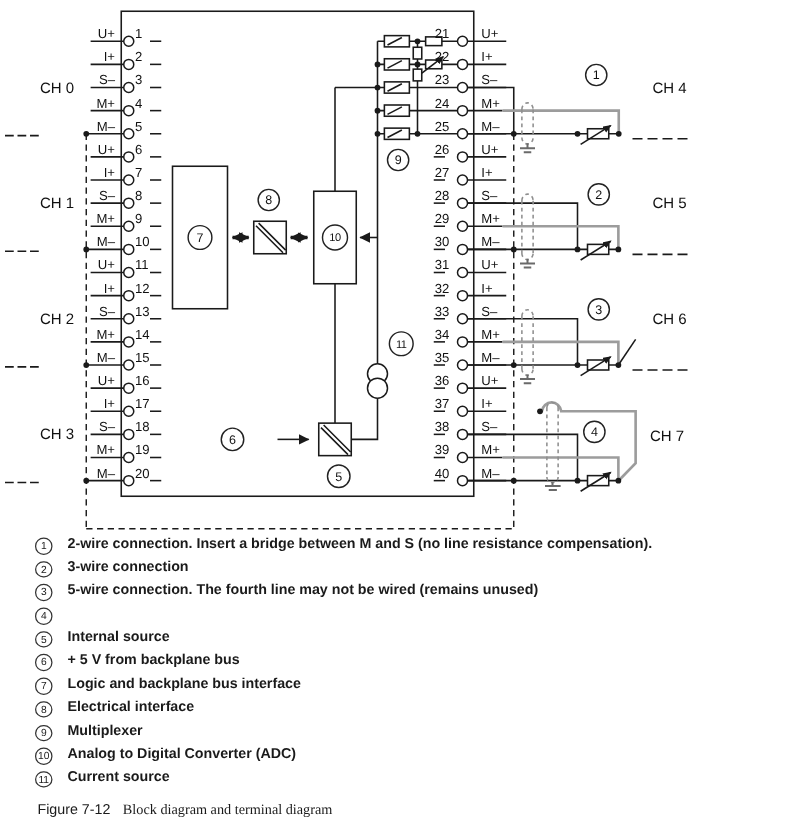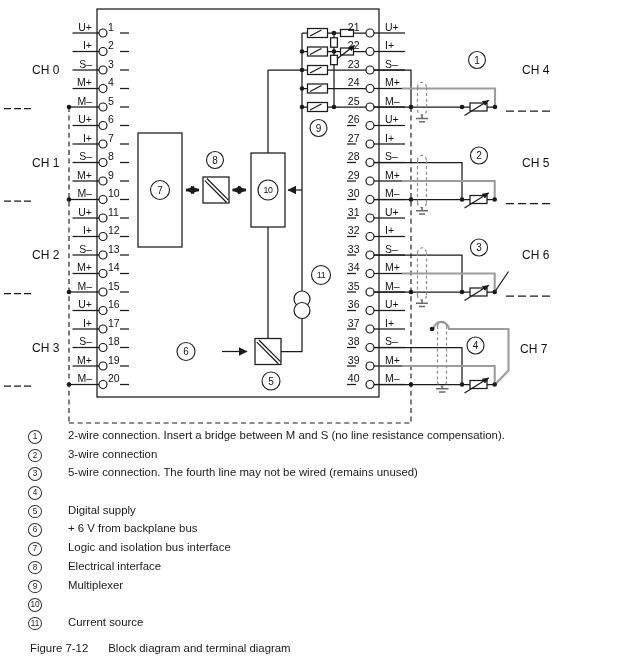--- a/index.html
+++ b/index.html
@@ -20,23 +20,23 @@
   .num{font-size:10.5px;}
   .ae{text-anchor:end;}
   .ch{font-size:12px;}
   .refc{fill:#fff;stroke:#222;stroke-width:1.15;}
   .reft{font-size:10px;text-anchor:middle;}
   .reft2{font-size:8.8px;text-anchor:middle;letter-spacing:-0.3px;}
   .legend{position:absolute;left:0;top:429px;width:636px;}
   .lrow{display:flex;align-items:flex-start;height:18.7px;font-size:11.4px;color:#1a1a1a;}
   .lref{flex:0 0 14px;width:14px;height:13.5px;margin-left:28px;margin-top:1px;border:1.1px solid #333;
         border-radius:50%;font-size:8.2px;line-height:12.5px;text-align:center;box-sizing:border-box;}
-  .ltext{margin-left:26px;white-space:nowrap;}
+  .ltext{margin-left:12px;white-space:nowrap;font-weight:bold;}
   .caption{position:absolute;left:30px;top:642px;font-size:11.4px;color:#1a1a1a;}
-  .caption .ttl{margin-left:20px;}
+  .caption .ttl{margin-left:10px;font-family:Liberation Serif, serif;}
 </style>
 </head>
 <body>
 
 <div class="page">
 
 <svg viewBox="0 0 636 428" width="636" height="428">
   <defs>
     <marker id="mA" orient="auto-start-reverse" markerUnits="userSpaceOnUse" markerWidth="10" markerHeight="9" refX="8" refY="4.25">
       <path d="M0,0 L8.5,4.25 L0,8.5 Z" fill="#1a1a1a"></path>
@@ -494,40 +494,41 @@
       </div>
       <div class="lrow">
         <span class="lref">3</span>
         <span class="ltext">5-wire connection. The fourth line may not be wired (remains unused)</span>
       </div>
       <div class="lrow">
         <span class="lref">4</span>
       </div>
       <div class="lrow">
         <span class="lref">5</span>
-        <span class="ltext">Digital supply</span>
+        <span class="ltext">Internal source</span>
       </div>
       <div class="lrow">
         <span class="lref">6</span>
-        <span class="ltext">+ 6 V from backplane bus</span>
+        <span class="ltext">+ 5 V from backplane bus</span>
       </div>
       <div class="lrow">
         <span class="lref">7</span>
-        <span class="ltext">Logic and isolation bus interface</span>
+        <span class="ltext">Logic and backplane bus interface</span>
       </div>
       <div class="lrow">
         <span class="lref">8</span>
         <span class="ltext">Electrical interface</span>
       </div>
       <div class="lrow">
         <span class="lref">9</span>
         <span class="ltext">Multiplexer</span>
       </div>
       <div class="lrow">
         <span class="lref">10</span>
+        <span class="ltext">Analog to Digital Converter (ADC)</span>
       </div>
       <div class="lrow">
         <span class="lref">11</span>
         <span class="ltext">Current source</span>
       </div>
     </div>
 
 <div class="caption">
   <span>Figure 7-12</span><span class="ttl">Block diagram and terminal diagram</span>
 </div>

